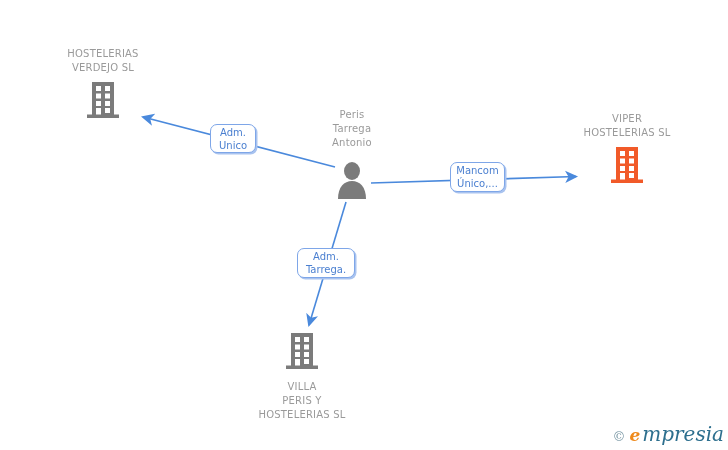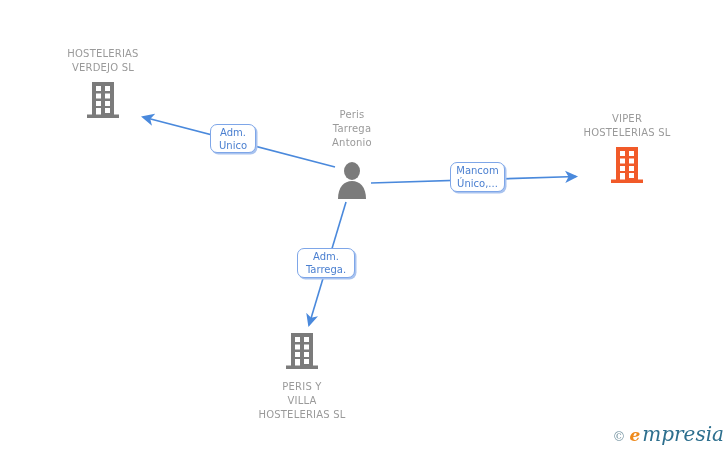--- a/index.html
+++ b/index.html
@@ -110,22 +110,22 @@
         <rect x="19" y="5" width="5" height="5" fill="#ffffff"></rect>
         <rect x="10" y="12.5" width="5" height="5" fill="#ffffff"></rect>
         <rect x="19" y="12.5" width="5" height="5" fill="#ffffff"></rect>
         <rect x="10" y="20" width="5" height="5" fill="#ffffff"></rect>
         <rect x="19" y="20" width="5" height="5" fill="#ffffff"></rect>
         <rect x="10" y="27" width="5" height="6.5" fill="#ffffff"></rect>
         <rect x="19" y="27" width="5" height="5" fill="#ffffff"></rect>
       </svg>
     </span>
     <div class="node-label" style="margin-top:6px;">
+      <div>VILLA</div>
       <div>PERIS Y</div>
-      <div>VILLA</div>
       <div>HOSTELERIAS SL</div>
     </div>
   </div>
 
   <div class="edge-label" style="left:210px;top:124px;width:44px;height:27px;">
     <div>Adm.</div>
     <div>Unico</div>
   </div>
   <div class="edge-label" style="left:450px;top:162px;width:53px;height:28px;">
     <div>Mancom</div>

